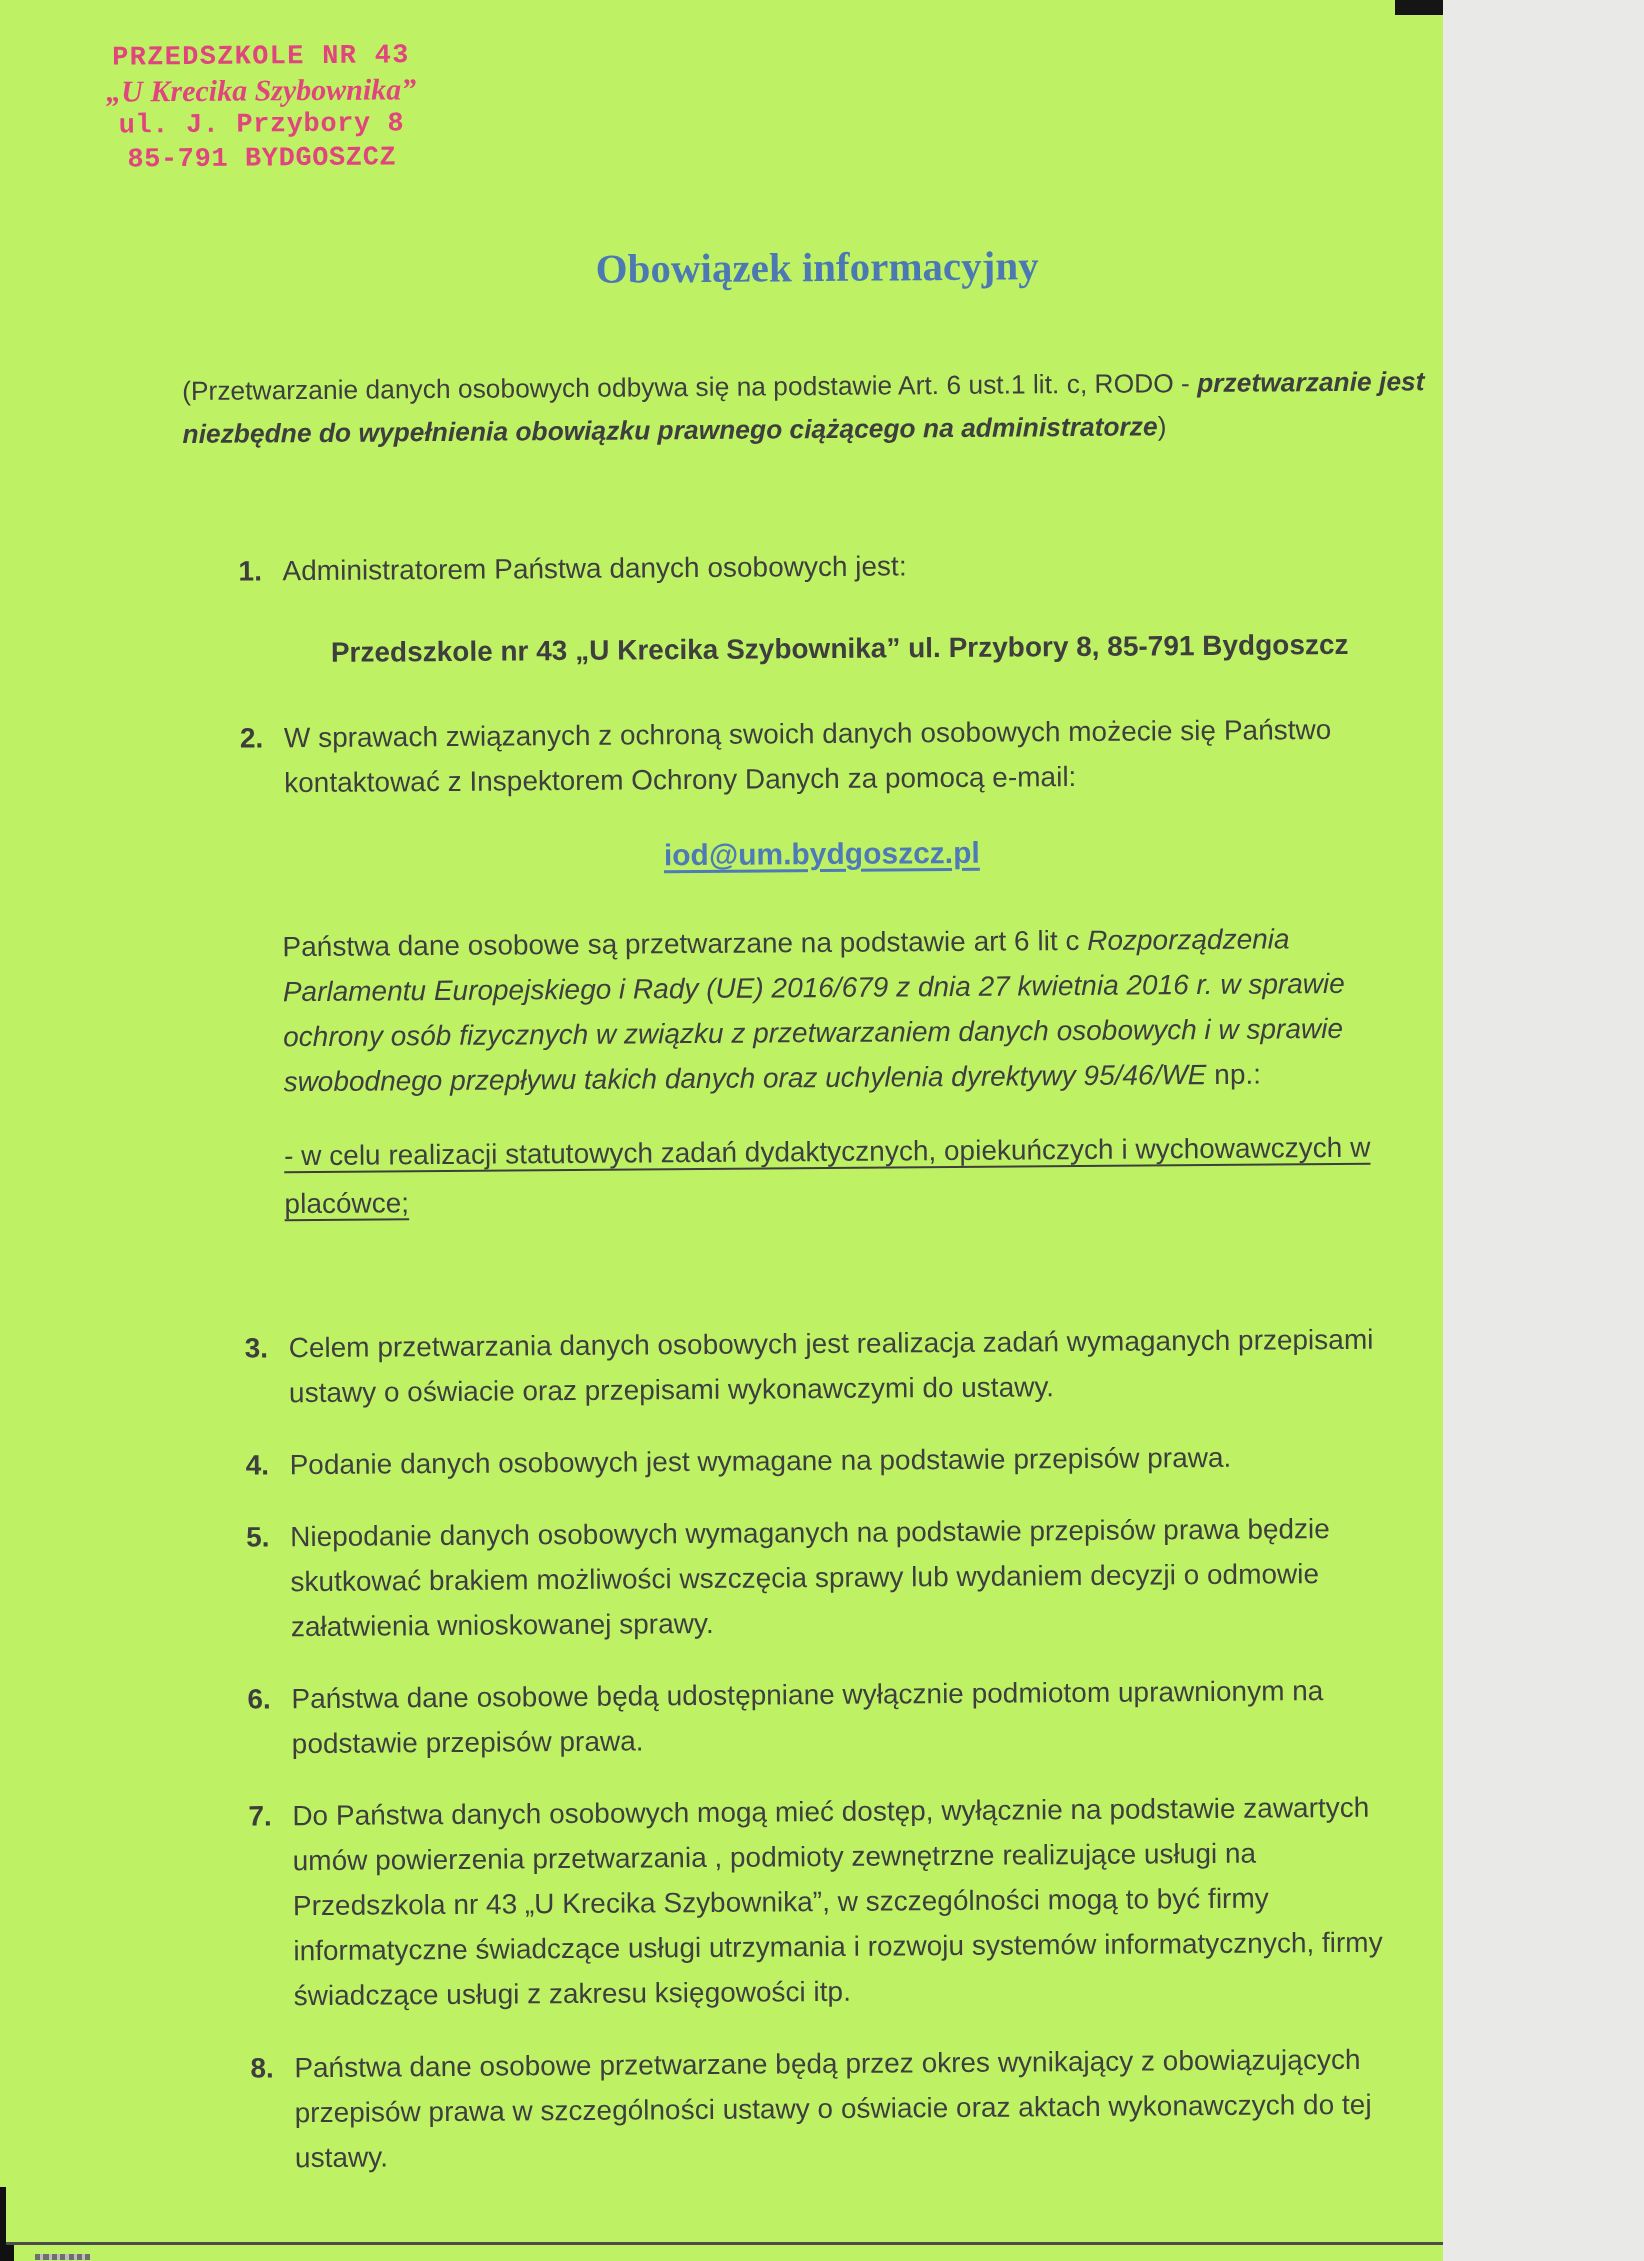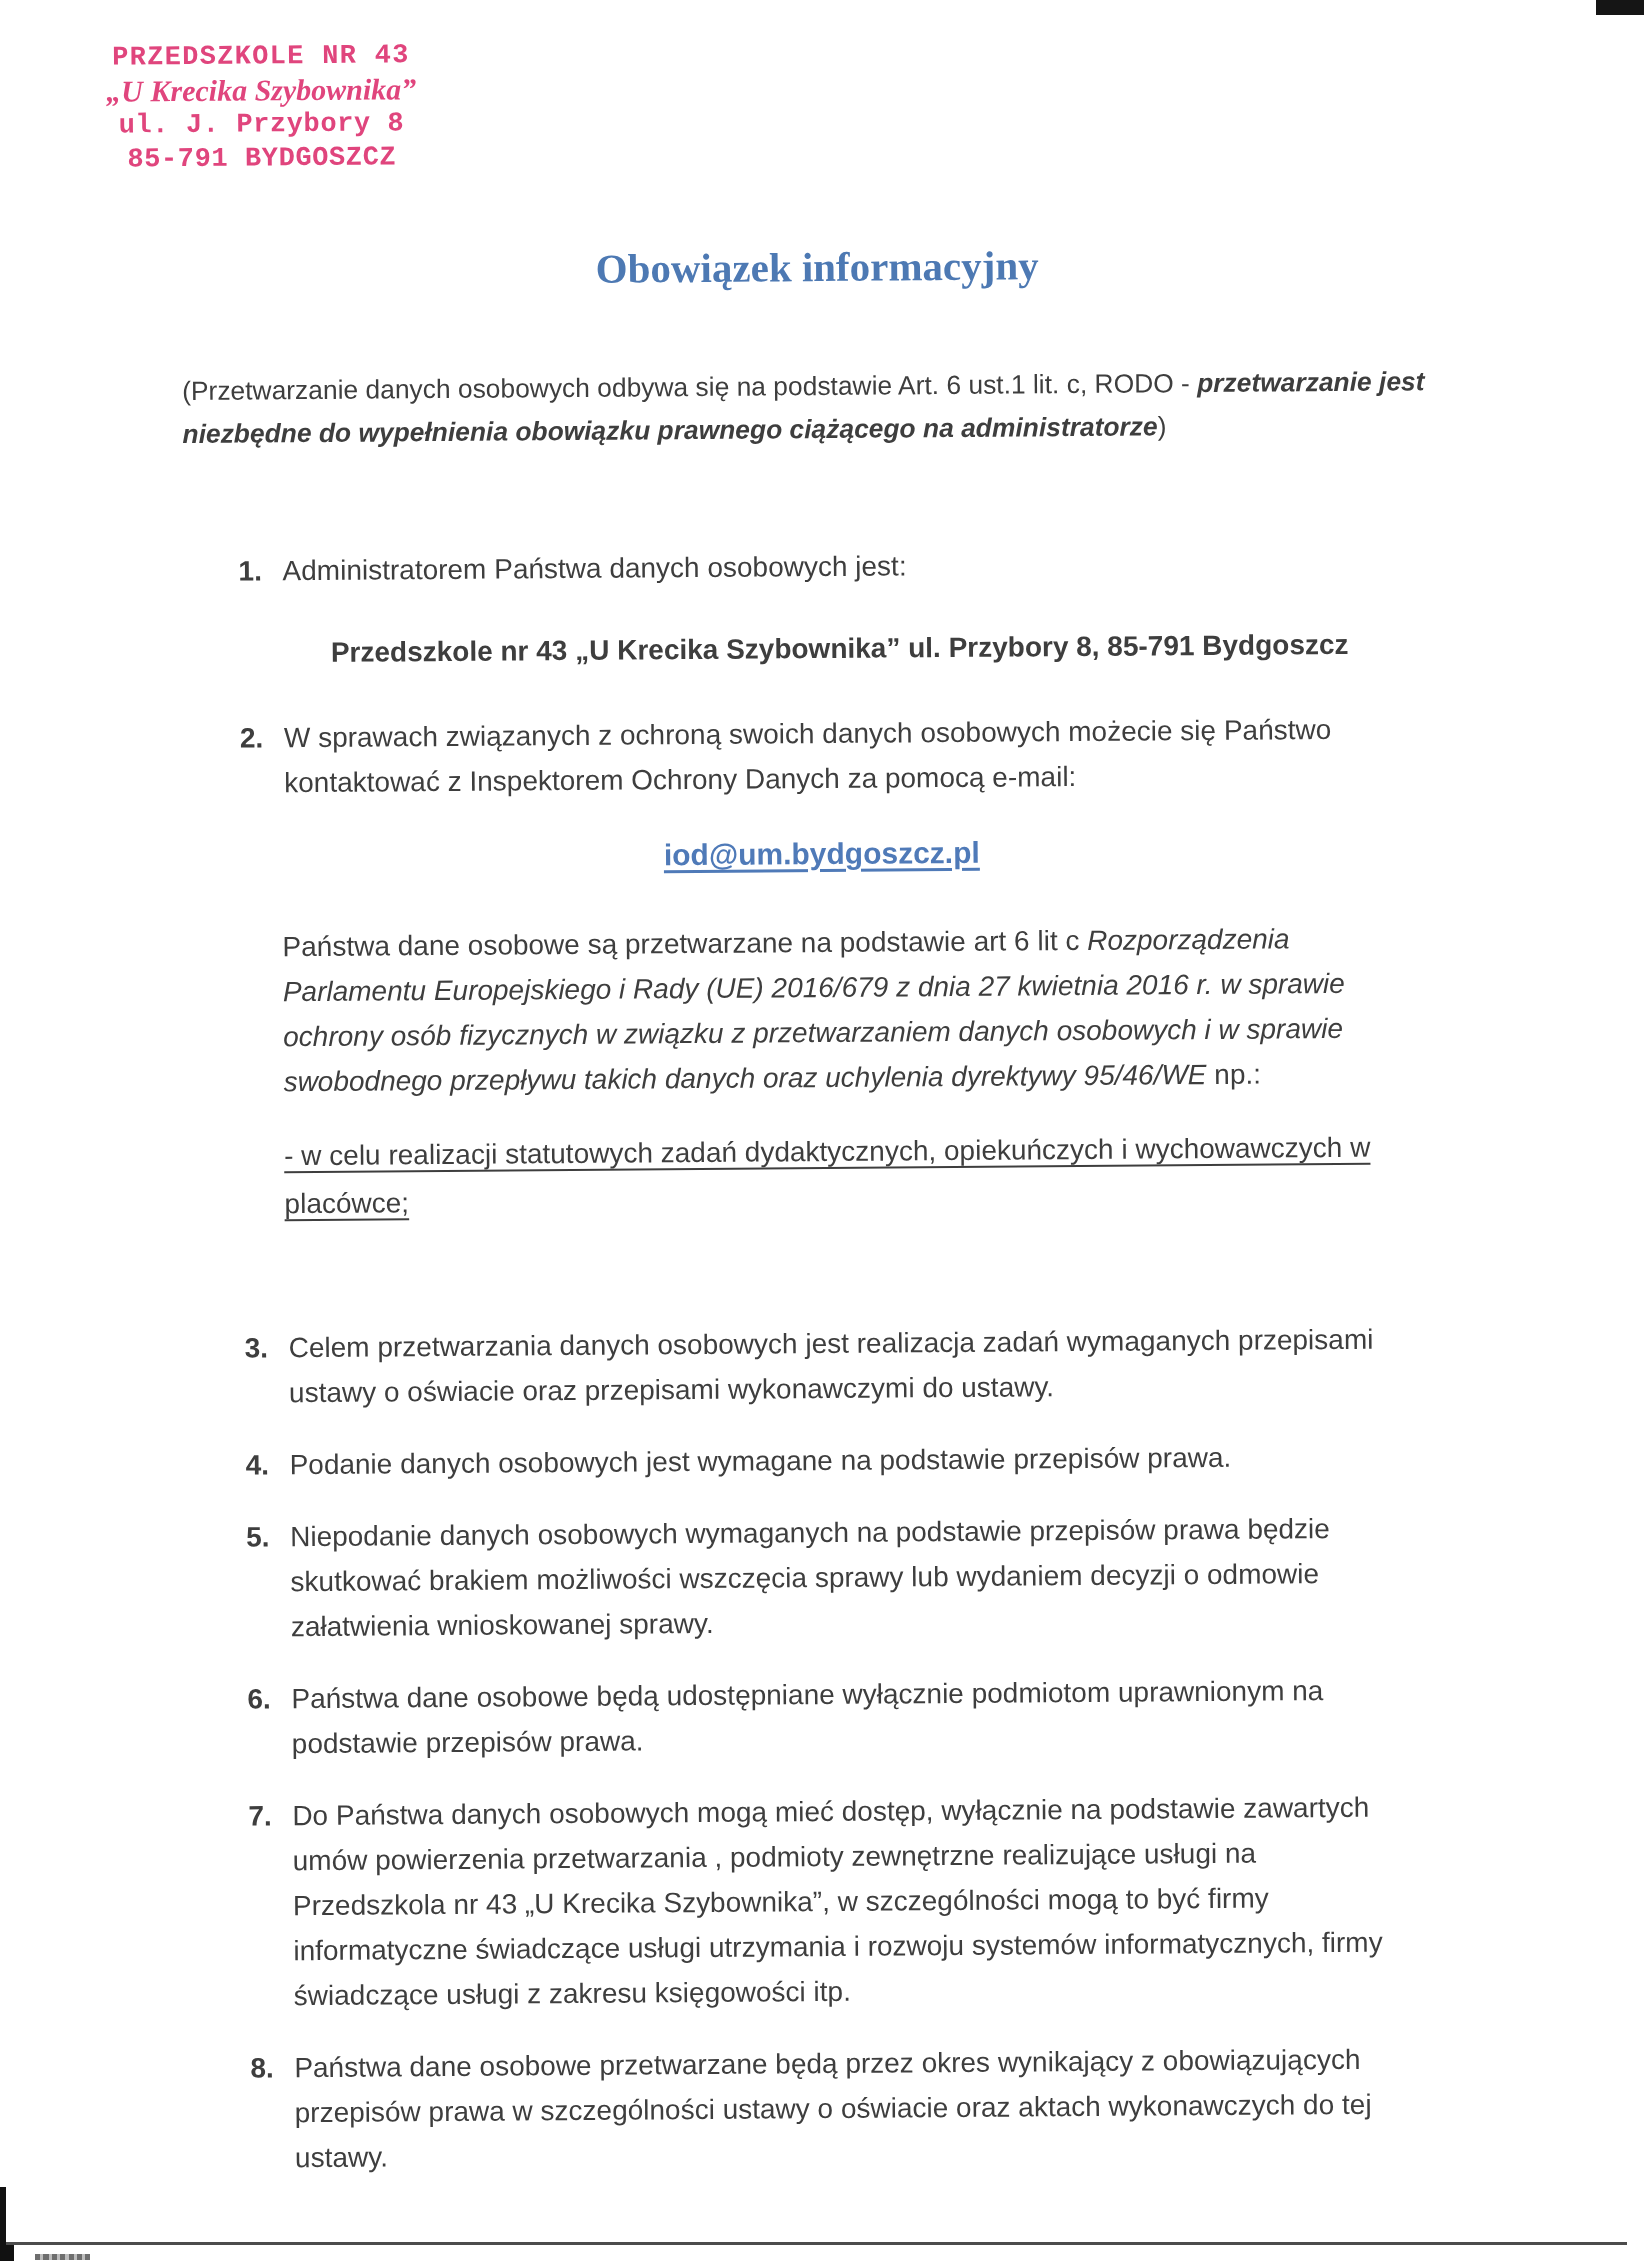--- a/index.html
+++ b/index.html
@@ -4,22 +4,22 @@
 <style>
   html,body{margin:0;padding:0;}
   body{
     width:1644px;height:2261px;
     background:#e9e9e7;
     font-family:"Liberation Sans", sans-serif;
     overflow:hidden;
   }
   .page{
     position:relative;
-    width:1644px;height:2261px;
-    background:#ffffff;
+    width:1443px;height:2261px;
+    background:#bef264;
     color:#3e3e3e;
     overflow:hidden;
   }
   .content{
     position:absolute;
     left:0;top:0;width:1644px;
     transform:rotate(-0.45deg);
     transform-origin:50% 40%;
   }
   

